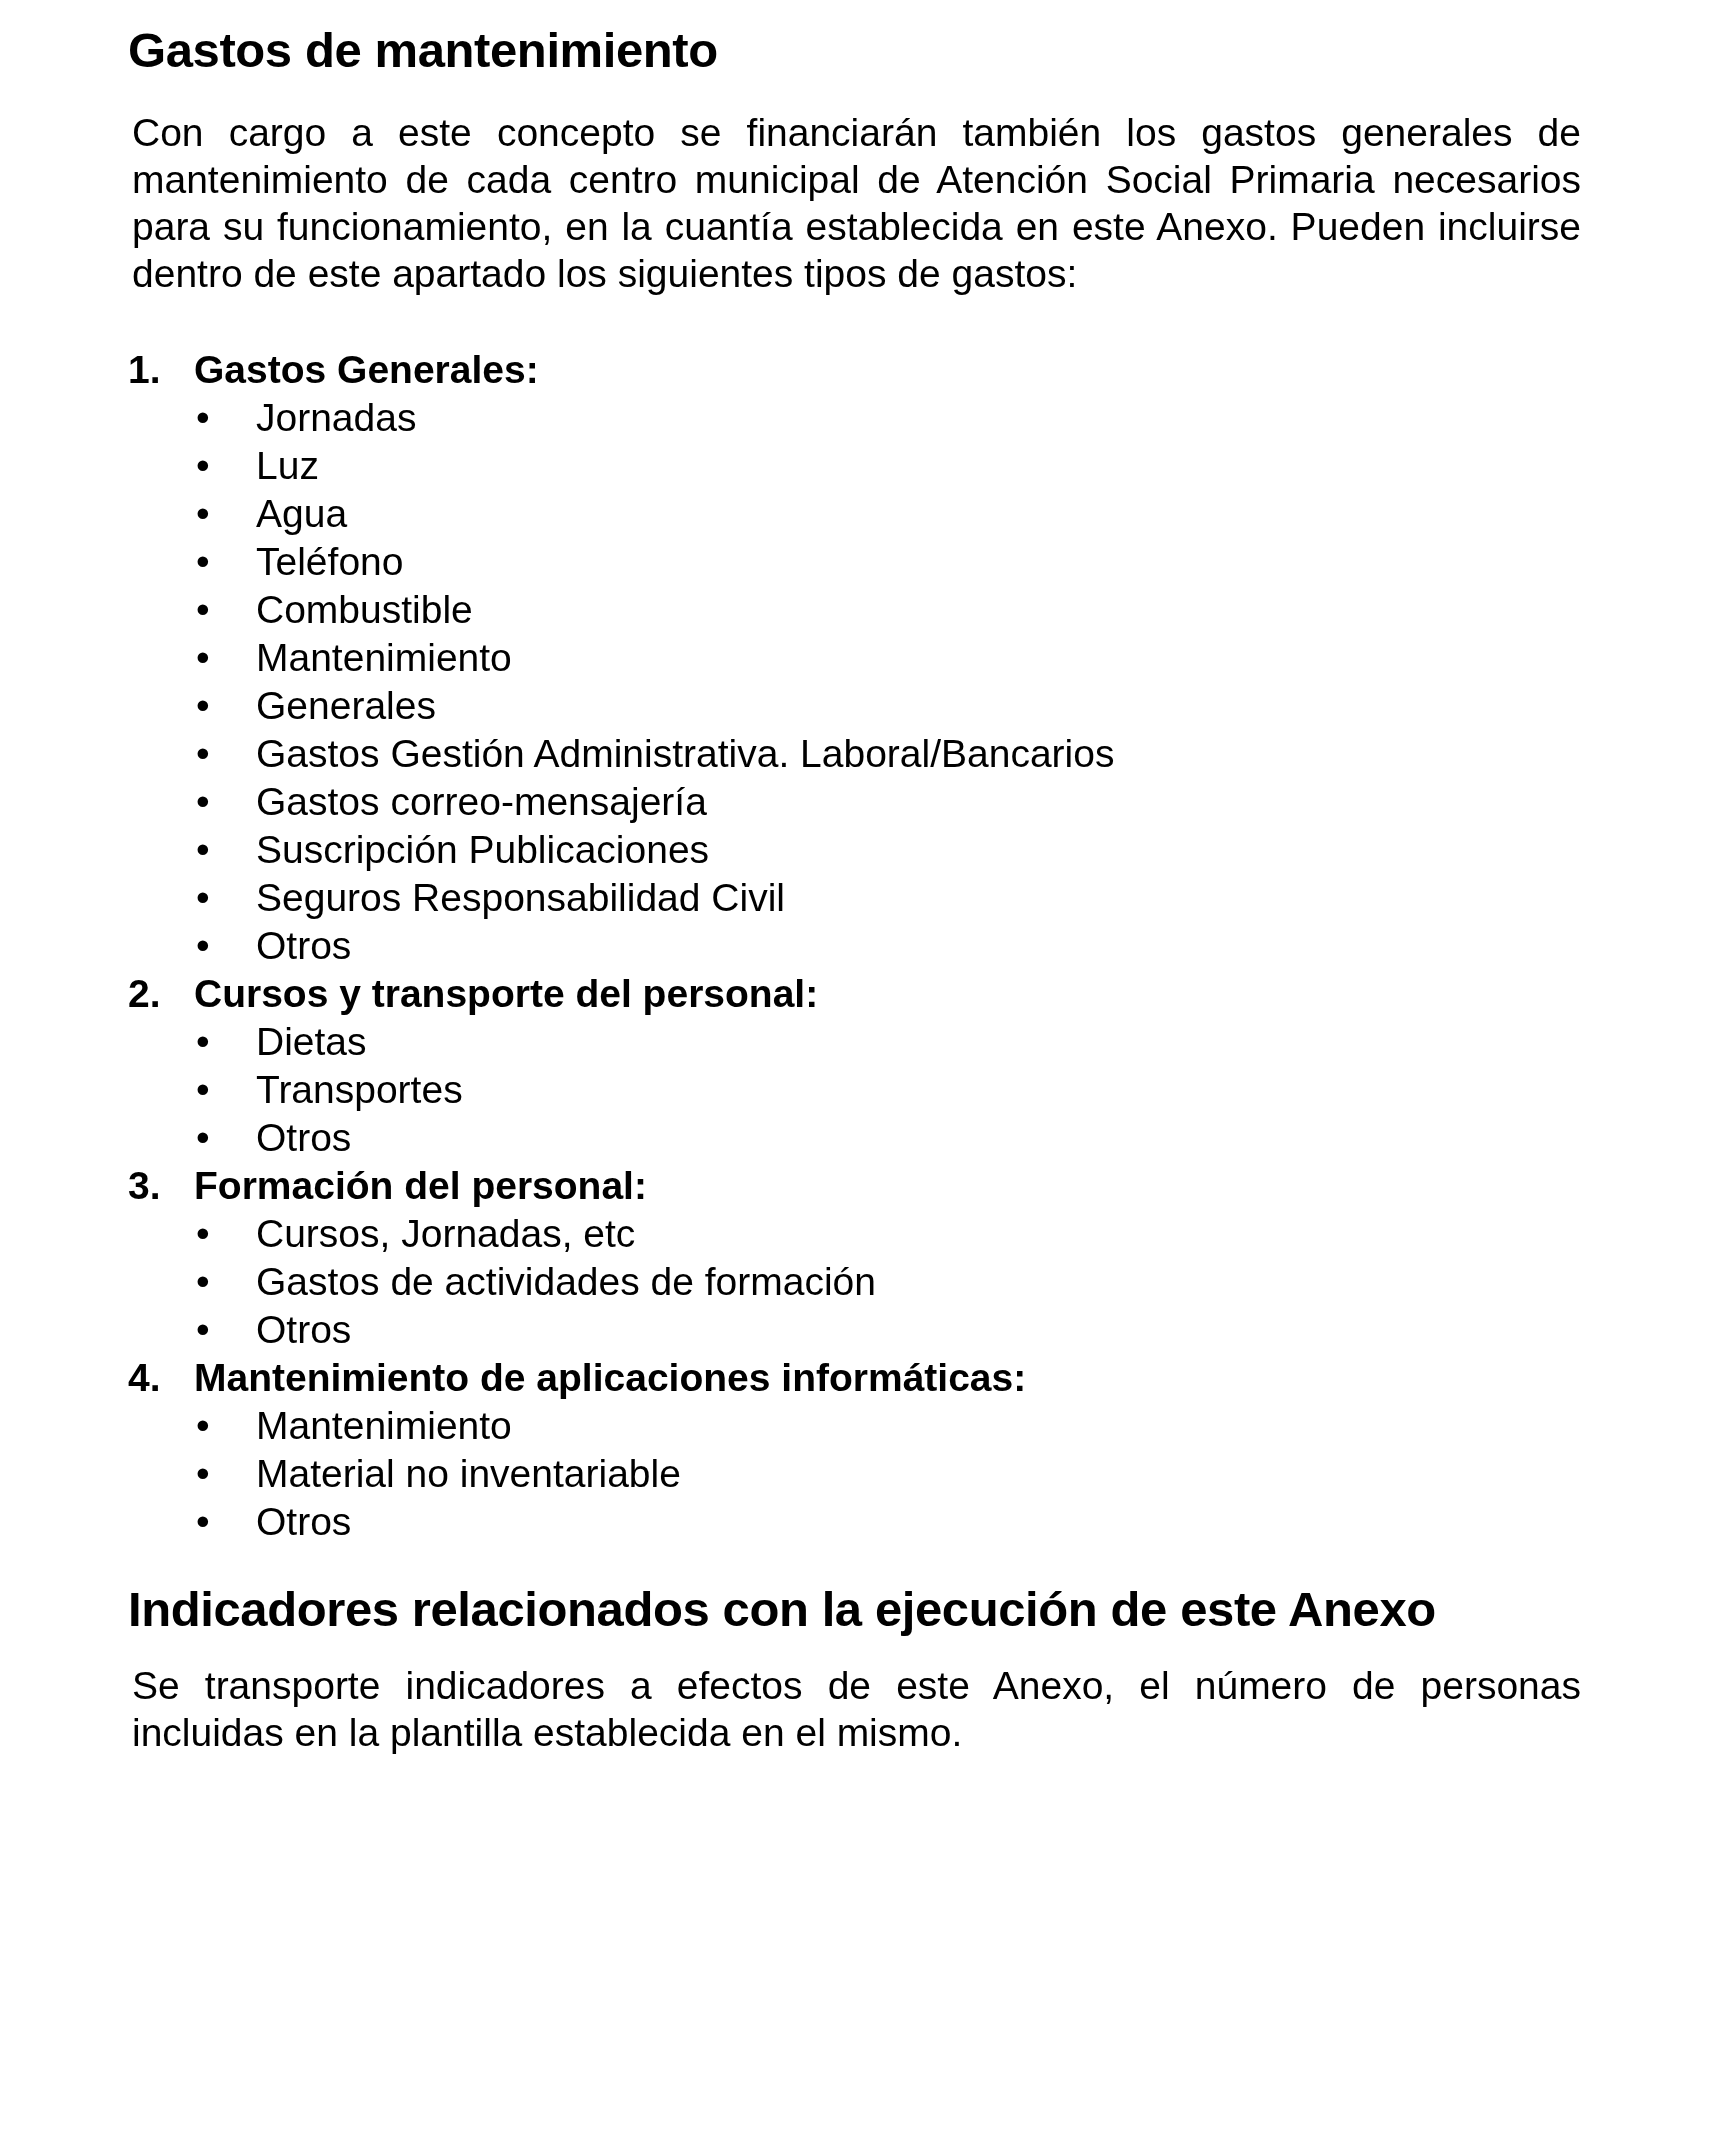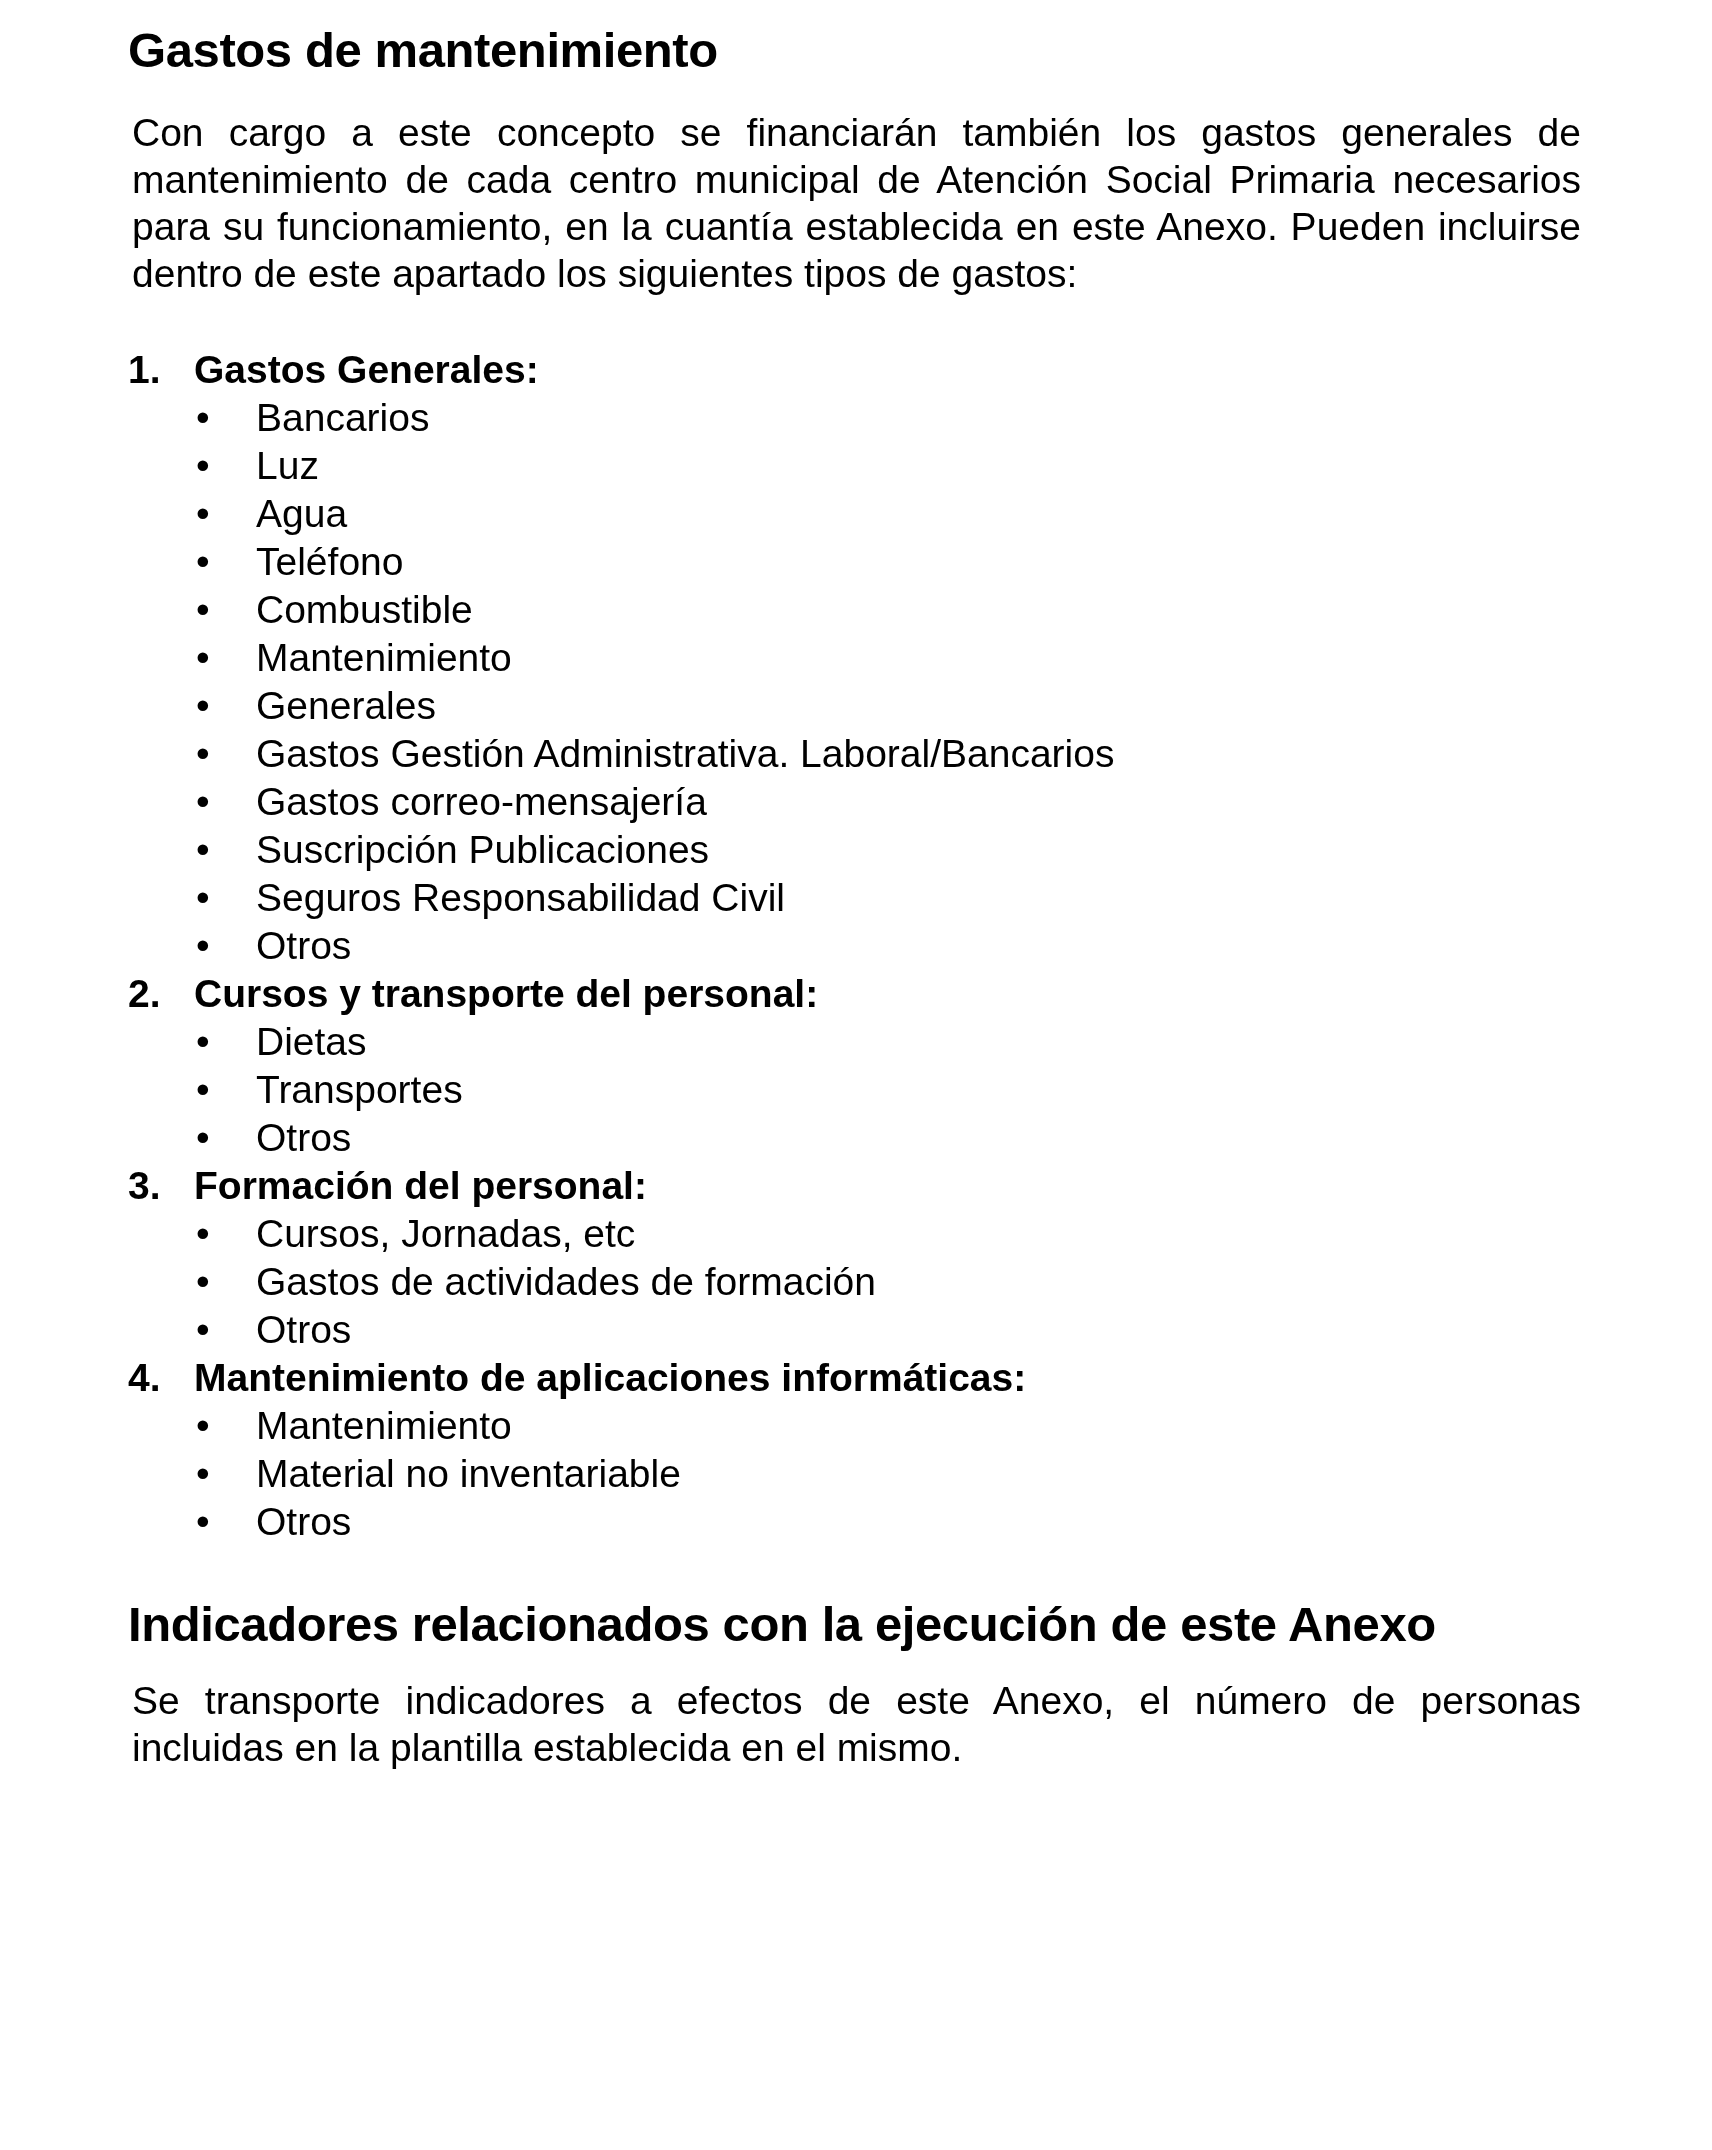--- a/index.html
+++ b/index.html
@@ -42,42 +42,42 @@
     font-size: 39px;
     line-height: 48px;
     padding-left: 68px;
   }
   .dot-col { width: 60px; flex: none; }
   .section-heading {
     font-size: 49px;
     font-weight: 700;
     line-height: 1.2;
     letter-spacing: -0.4px;
-    margin: 49px 0 23px 0;
+    margin: 34px 0 23px 0;
     white-space: nowrap;
   }
 </style>
 </head>
 <body>
 
 <div class="page">
 
   <h1 class="doc-title">Gastos de mantenimiento</h1>
 
   <p class="para">Con cargo a este concepto se financiarán también los gastos generales de mantenimiento de cada centro municipal de Atención Social Primaria necesarios para su funcionamiento, en la cuantía establecida en este Anexo. Pueden incluirse dentro de este apartado los siguientes tipos de gastos:</p>
 
   <div class="expense-list">
       <div class="list-group">
         <div class="num-row">
           <span class="num-col">1.</span>
           <span class="num-label">Gastos Generales:</span>
         </div>
         <div class="bullet-row">
           <span class="dot-col">•</span>
-          <span class="bullet-text">Bancarios</span>
+          <span class="bullet-text">Jornadas</span>
         </div>
         <div class="bullet-row">
           <span class="dot-col">•</span>
           <span class="bullet-text">Luz</span>
         </div>
         <div class="bullet-row">
           <span class="dot-col">•</span>
           <span class="bullet-text">Agua</span>
         </div>
         <div class="bullet-row">

